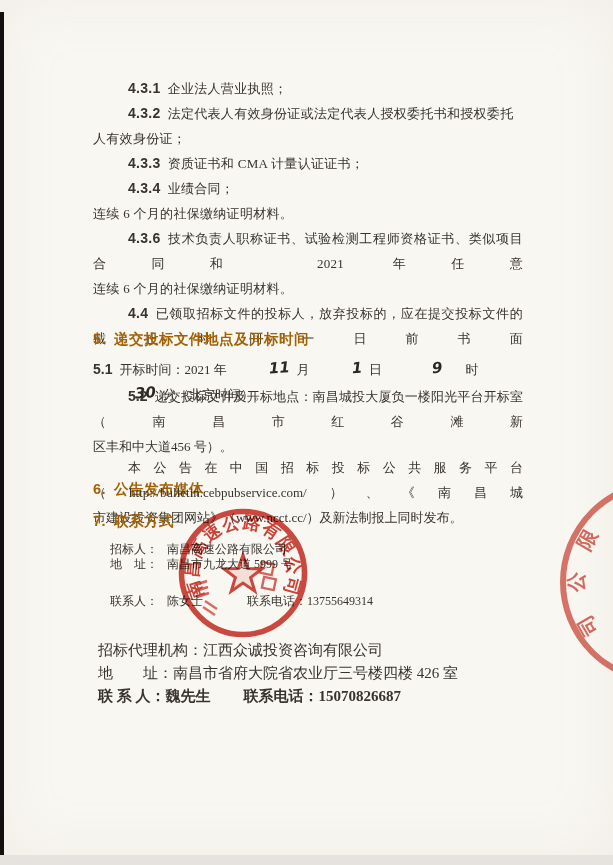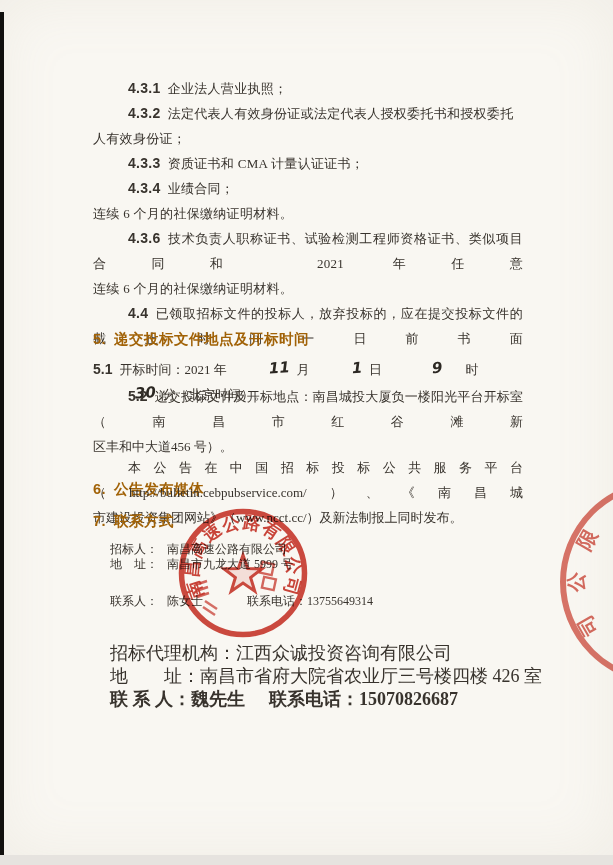--- a/index.html
+++ b/index.html
@@ -26,21 +26,21 @@
   .pline{position:absolute;left:93px;width:430px;font-size:13px;line-height:25px;}
   .hw{display:inline-block;font-family:"DejaVu Sans",sans-serif;font-style:italic;font-weight:bold;
       font-size:15px;transform:rotate(-4deg);padding:0 7px;color:#2c2823;}
   .gap-s{display:inline-block;width:8px;}
   .gap-m{display:inline-block;width:16px;}
 
   .crow{position:absolute;left:110px;font-size:12px;white-space:nowrap;font-family:Liberation Serif, serif;}
   .clabel{display:inline-block;width:57px;}
   .cval{display:inline-block;}
   .cval.w80{width:80px;}
-  .arow{position:absolute;left:110px;font-size:18px;white-space:nowrap;}
+  .arow{position:absolute;left:98px;font-size:15px;white-space:nowrap;}
   .alabel{display:inline-block;}
   .aval{display:inline-block;}
   .aname{display:inline-block;width:78px;}
 
   .seal{position:absolute;mix-blend-mode:multiply;}
   .seal-main{left:171px;top:501px;width:144px;height:144px;opacity:.93;}
   .seal-edge{left:492px;top:470px;width:121px;height:225px;opacity:.8;}
 </style>
 </head>
 <body>

